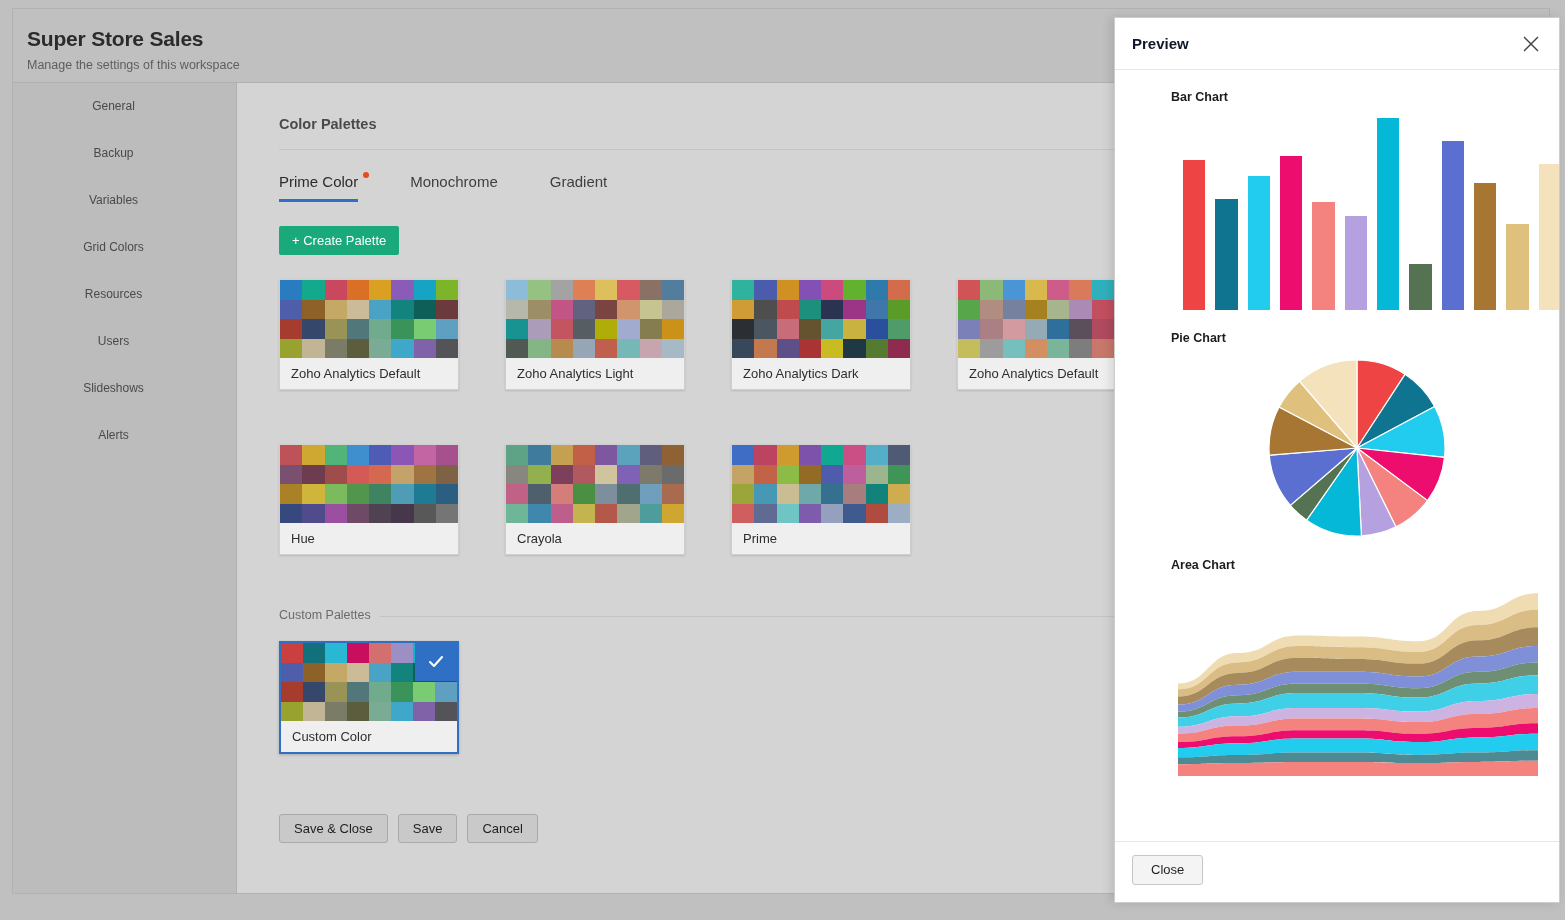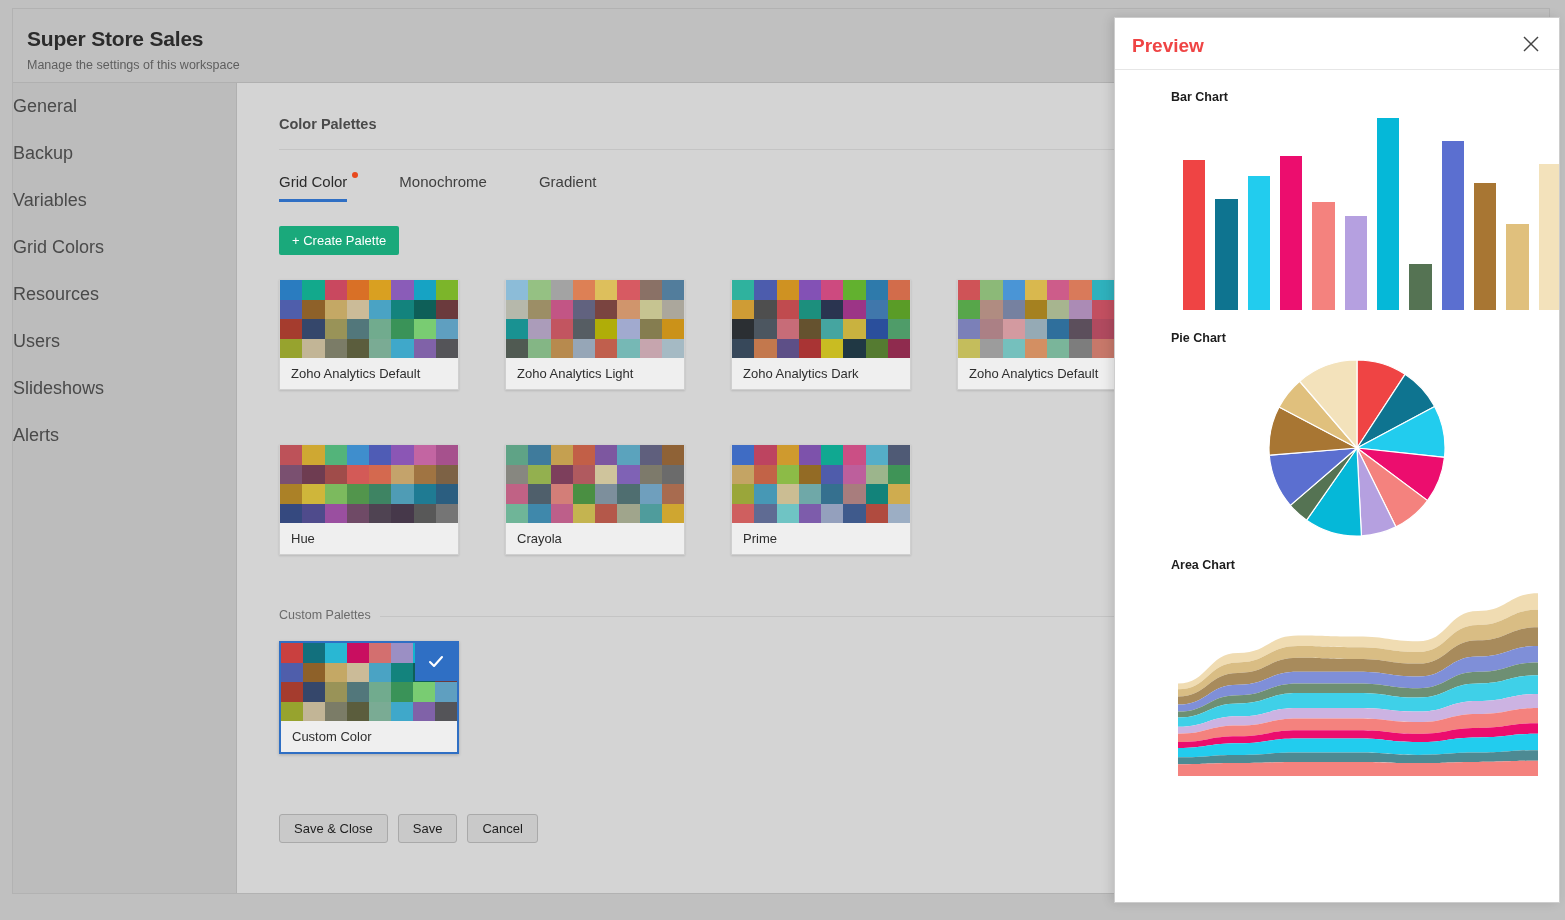--- a/index.html
+++ b/index.html
@@ -59,23 +59,23 @@
     position: absolute;
     left: 0; top: 74px;
     width: 224px; bottom: 0;
     background: #bcbcbc;
     border-right: 1px solid #b0b0b0;
     box-sizing: border-box;
   }
   .side-item {
     height: 47px;
     line-height: 47px;
-    text-align: left;
+    text-align: center;
     padding-right: 22px;
-    font-size: 18px;
+    font-size: 12px;
     color: #4a4a4a;
     cursor: pointer;
     box-sizing: border-box;
   }
   .side-item.active {
     background: #cccccc;
     color: #3a3a3a;
   }
 
   
@@ -261,23 +261,23 @@
     overflow: hidden;
   }
   .pv-header {
     position: relative;
     height: 51px;
     border-bottom: 1px solid #e6e6e6;
   }
   .pv-title {
     position: absolute;
     left: 17px; top: 17px;
-    font-size: 19px;
+    font-size: 15px;
     font-weight: bold;
-    color: #ef4444;
+    color: #0f172a;
   }
   .pv-close {
     position: absolute;
     right: 15px; top: 13px;
     width: 26px; height: 26px;
     cursor: pointer;
   }
   .pv-close svg { display:block; }
 
   .pv-body {
@@ -359,21 +359,21 @@
         <div class="side-item"><span>Slideshows</span></div>
         <div class="side-item"><span>Alerts</span></div>
       </div>
 
     <div class="content">
       <div class="content-inner">
 
         <div class="section-title">Color Palettes</div>
         <div class="title-rule"></div>
 
-        <div class="tabs" id="tabs"><div class="tab active"><span>Grid Color</span><span class="tab-dot"></span></div><div class="tab"><span>Monochrome</span></div><div class="tab"><span>Gradient</span></div></div>
+        <div class="tabs" id="tabs"><div class="tab active"><span>Prime Color</span><span class="tab-dot"></span></div><div class="tab"><span>Monochrome</span></div><div class="tab"><span>Gradient</span></div></div>
 
         <button class="btn-create">+ Create Palette</button>
 
         <div class="palette-area" id="palette-area">
             <div class="palette-row">
               <div class="pal-card" style="left: 0px;">
                 <div class="pal-swatches">
                   <i style="background: rgb(42, 124, 192);"></i>
                   <i style="background: rgb(18, 169, 140);"></i>
                   <i style="background: rgb(201, 72, 95);"></i>
@@ -746,16 +746,19 @@
               <path d="M0.0,131.4 C30.0,131.4 30.0,117.4 60.0,117.4 C90.0,117.4 90.0,106.9 120.0,106.9 C150.0,106.9 150.0,106.9 180.0,106.9 C210.0,106.9 210.0,111.5 240.0,111.5 C270.0,111.5 270.0,97.5 300.0,97.5 C330.0,97.5 330.0,89.3 360.0,89.3 L360.0,108.0 C330.0,108.0 330.0,115.0 300.0,115.0 C270.0,115.0 270.0,125.6 240.0,125.6 C210.0,125.6 210.0,122.1 180.0,122.1 C150.0,122.1 150.0,122.1 120.0,122.1 C90.0,122.1 90.0,130.3 60.0,130.3 C30.0,130.3 30.0,140.8 0.0,140.8 Z" fill="#3fd0e8"></path>
               <path d="M0.0,140.8 C30.0,140.8 30.0,130.3 60.0,130.3 C90.0,130.3 90.0,122.1 120.0,122.1 C150.0,122.1 150.0,122.1 180.0,122.1 C210.0,122.1 210.0,125.6 240.0,125.6 C270.0,125.6 270.0,115.0 300.0,115.0 C330.0,115.0 330.0,108.0 360.0,108.0 L360.0,122.1 C330.0,122.1 330.0,127.9 300.0,127.9 C270.0,127.9 270.0,136.1 240.0,136.1 C210.0,136.1 210.0,132.6 180.0,132.6 C150.0,132.6 150.0,132.6 120.0,132.6 C90.0,132.6 90.0,139.6 60.0,139.6 C30.0,139.6 30.0,147.8 0.0,147.8 Z" fill="#ccb3e2"></path>
               <path d="M0.0,147.8 C30.0,147.8 30.0,139.6 60.0,139.6 C90.0,139.6 90.0,132.6 120.0,132.6 C150.0,132.6 150.0,132.6 180.0,132.6 C210.0,132.6 210.0,136.1 240.0,136.1 C270.0,136.1 270.0,127.9 300.0,127.9 C330.0,127.9 330.0,122.1 360.0,122.1 L360.0,137.3 C330.0,137.3 330.0,142.0 300.0,142.0 C270.0,142.0 270.0,147.8 240.0,147.8 C210.0,147.8 210.0,144.3 180.0,144.3 C150.0,144.3 150.0,144.3 120.0,144.3 C90.0,144.3 90.0,150.2 60.0,150.2 C30.0,150.2 30.0,156.0 0.0,156.0 Z" fill="#f4827e"></path>
               <path d="M0.0,156.0 C30.0,156.0 30.0,150.2 60.0,150.2 C90.0,150.2 90.0,144.3 120.0,144.3 C150.0,144.3 150.0,144.3 180.0,144.3 C210.0,144.3 210.0,147.8 240.0,147.8 C270.0,147.8 270.0,142.0 300.0,142.0 C330.0,142.0 330.0,137.3 360.0,137.3 L360.0,147.8 C330.0,147.8 330.0,151.4 300.0,151.4 C270.0,151.4 270.0,156.0 240.0,156.0 C210.0,156.0 210.0,152.5 180.0,152.5 C150.0,152.5 150.0,152.5 120.0,152.5 C90.0,152.5 90.0,157.2 60.0,157.2 C30.0,157.2 30.0,161.9 0.0,161.9 Z" fill="#ec0d6e"></path>
               <path d="M0.0,161.9 C30.0,161.9 30.0,157.2 60.0,157.2 C90.0,157.2 90.0,152.5 120.0,152.5 C150.0,152.5 150.0,152.5 180.0,152.5 C210.0,152.5 210.0,156.0 240.0,156.0 C270.0,156.0 270.0,151.4 300.0,151.4 C330.0,151.4 330.0,147.8 360.0,147.8 L360.0,164.2 C330.0,164.2 330.0,166.6 300.0,166.6 C270.0,166.6 270.0,168.9 240.0,168.9 C210.0,168.9 210.0,166.6 180.0,166.6 C150.0,166.6 150.0,166.6 120.0,166.6 C90.0,166.6 90.0,168.9 60.0,168.9 C30.0,168.9 30.0,171.3 0.0,171.3 Z" fill="#22ccee"></path>
               <path d="M0.0,171.3 C30.0,171.3 30.0,168.9 60.0,168.9 C90.0,168.9 90.0,166.6 120.0,166.6 C150.0,166.6 150.0,166.6 180.0,166.6 C210.0,166.6 210.0,168.9 240.0,168.9 C270.0,168.9 270.0,166.6 300.0,166.6 C330.0,166.6 330.0,164.2 360.0,164.2 L360.0,174.8 C330.0,174.8 330.0,175.9 300.0,175.9 C270.0,175.9 270.0,177.1 240.0,177.1 C210.0,177.1 210.0,175.9 180.0,175.9 C150.0,175.9 150.0,175.9 120.0,175.9 C90.0,175.9 90.0,177.1 60.0,177.1 C30.0,177.1 30.0,178.3 0.0,178.3 Z" fill="#4d8a93"></path>
               <path d="M0.0,178.3 C30.0,178.3 30.0,177.1 60.0,177.1 C90.0,177.1 90.0,175.9 120.0,175.9 C150.0,175.9 150.0,175.9 180.0,175.9 C210.0,175.9 210.0,177.1 240.0,177.1 C270.0,177.1 270.0,175.9 300.0,175.9 C330.0,175.9 330.0,174.8 360.0,174.8 L360.0,190.0 C330.0,190.0 330.0,190.0 300.0,190.0 C270.0,190.0 270.0,190.0 240.0,190.0 C210.0,190.0 210.0,190.0 180.0,190.0 C150.0,190.0 150.0,190.0 120.0,190.0 C90.0,190.0 90.0,190.0 60.0,190.0 C30.0,190.0 30.0,190.0 0.0,190.0 Z" fill="#f4827e"></path>
             </svg></div>
       </div>
 
+      <div class="pv-footer">
+        <button class="btn-close">Close</button>
+      </div>
     </div>
 
   </div>
 </div>
 
 </body></html>

